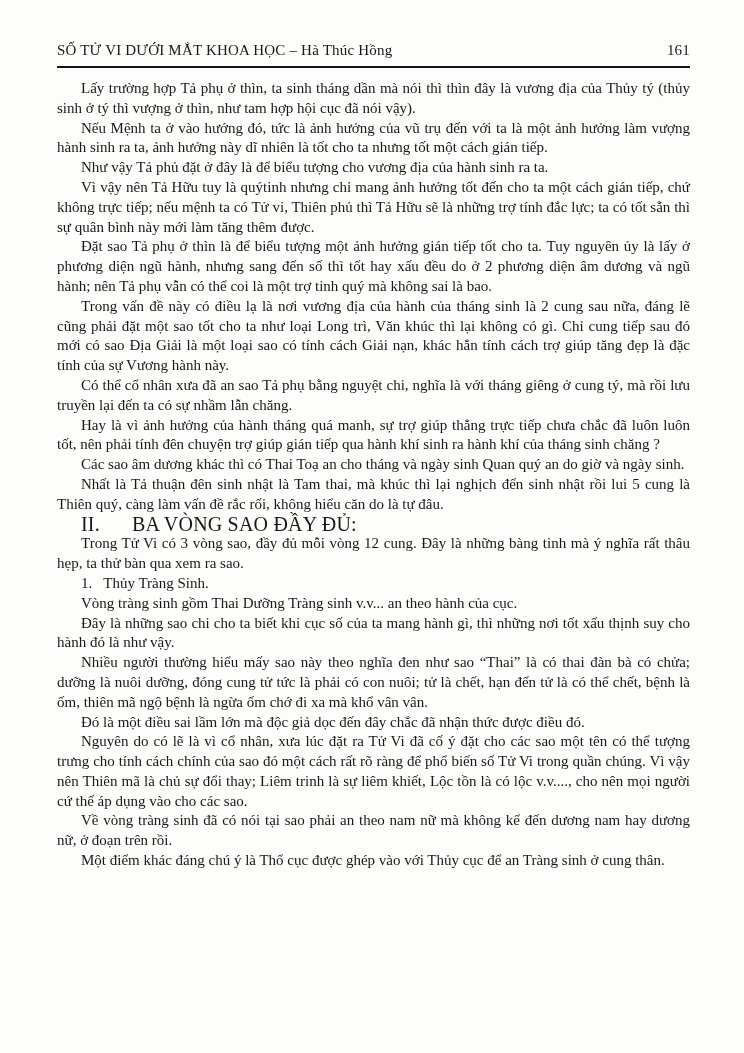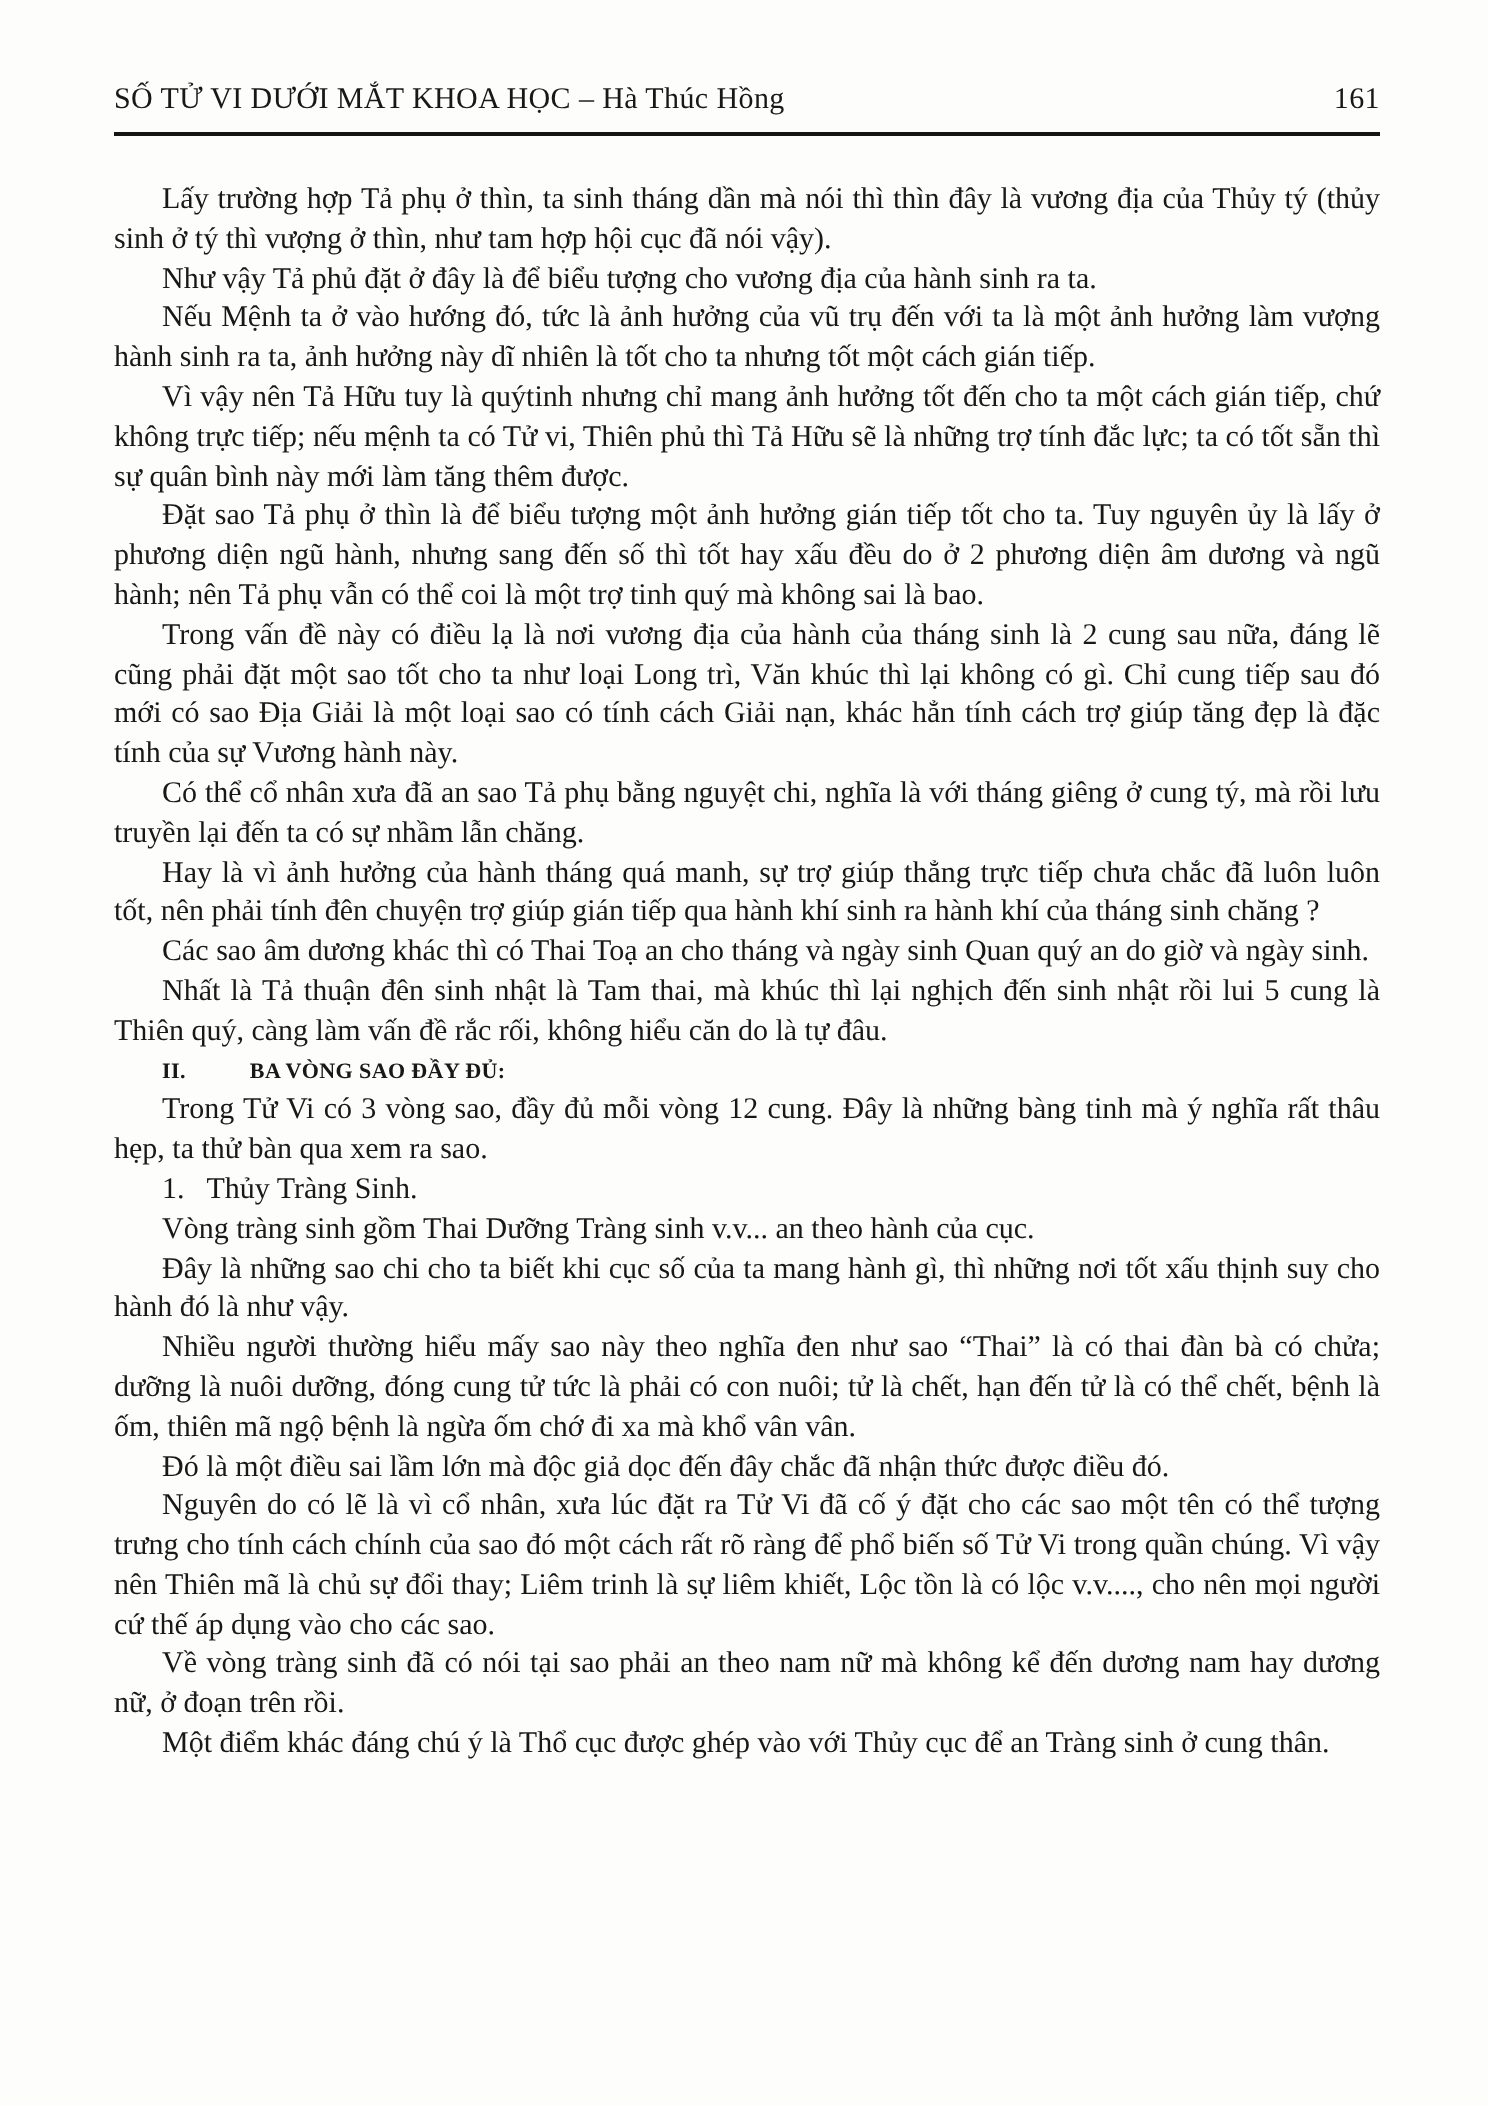--- a/index.html
+++ b/index.html
@@ -26,55 +26,54 @@
     font-size: 15px;
     letter-spacing: 0.2px;
     white-space: nowrap;
   }
   .header-rule {
     height: 2px;
     background: #151515;
     margin-top: 7px;
   }
   .text-body {
-    margin-top: 23px;
+    margin-top: 11px;
     font-size: 15px;
     line-height: 19.8px;
     text-align: justify;
   }
   .text-body p {
     text-indent: 24px;
   }
   .para-number {
     display: inline-block;
     text-indent: 0;
     margin-right: 11px;
   }
   p.section-heading .para-number {
     margin-right: 32px;
   }
   p.section-heading {
-    font-size: 11px;
+    font-size: 20px;
     letter-spacing: 0.2px;
-    font-weight: bold;
   }
 </style>
 </head>
 <body>
 
 <div class="page">
   <div class="running-header">
     <span>SỐ TỬ VI DƯỚI MẮT KHOA HỌC – Hà Thúc Hồng</span>
     <span>161</span>
   </div>
   <div class="header-rule"></div>
   <div class="text-body" id="text-body">
       <p class="body-paragraph"><span>Lấy trường hợp Tả phụ ở thìn, ta sinh tháng dần mà nói thì thìn đây là vương địa của Thủy tý (thủy sinh ở tý thì vượng ở thìn, như tam hợp hội cục đã nói vậy).</span></p>
+      <p class="body-paragraph"><span>Nếu Mệnh ta ở vào hướng đó, tức là ảnh hưởng của vũ trụ đến với ta là một ảnh hưởng làm vượng hành sinh ra ta, ảnh hưởng này dĩ nhiên là tốt cho ta nhưng tốt một cách gián tiếp.</span></p>
       <p class="body-paragraph"><span>Như vậy Tả phủ đặt ở đây là để biểu tượng cho vương địa của hành sinh ra ta.</span></p>
-      <p class="body-paragraph"><span>Nếu Mệnh ta ở vào hướng đó, tức là ảnh hưởng của vũ trụ đến với ta là một ảnh hưởng làm vượng hành sinh ra ta, ảnh hưởng này dĩ nhiên là tốt cho ta nhưng tốt một cách gián tiếp.</span></p>
       <p class="body-paragraph"><span>Vì vậy nên Tả Hữu tuy là quýtinh nhưng chỉ mang ảnh hưởng tốt đến cho ta một cách gián tiếp, chứ không trực tiếp; nếu mệnh ta có Tử vi, Thiên phủ thì Tả Hữu sẽ là những trợ tính đắc lực; ta có tốt sẵn thì sự quân bình này mới làm tăng thêm được.</span></p>
       <p class="body-paragraph"><span>Đặt sao Tả phụ ở thìn là để biểu tượng một ảnh hưởng gián tiếp tốt cho ta. Tuy nguyên ủy là lấy ở phương diện ngũ hành, nhưng sang đến số thì tốt hay xấu đều do ở 2 phương diện âm dương và ngũ hành; nên Tả phụ vẫn có thể coi là một trợ tinh quý mà không sai là bao.</span></p>
       <p class="body-paragraph"><span>Trong vấn đề này có điều lạ là nơi vương địa của hành của tháng sinh là 2 cung sau nữa, đáng lẽ cũng phải đặt một sao tốt cho ta như loại Long trì, Văn khúc thì lại không có gì. Chỉ cung tiếp sau đó mới có sao Địa Giải là một loại sao có tính cách Giải nạn, khác hẳn tính cách trợ giúp tăng đẹp là đặc tính của sự Vương hành này.</span></p>
       <p class="body-paragraph"><span>Có thể cổ nhân xưa đã an sao Tả phụ bằng nguyệt chi, nghĩa là với tháng giêng ở cung tý, mà rồi lưu truyền lại đến ta có sự nhầm lẫn chăng.</span></p>
       <p class="body-paragraph"><span>Hay là vì ảnh hưởng của hành tháng quá manh, sự trợ giúp thẳng trực tiếp chưa chắc đã luôn luôn tốt, nên phải tính đên chuyện trợ giúp gián tiếp qua hành khí sinh ra hành khí của tháng sinh chăng ?</span></p>
       <p class="body-paragraph"><span>Các sao âm dương khác thì có Thai Toạ an cho tháng và ngày sinh Quan quý an do giờ và ngày sinh.</span></p>
       <p class="body-paragraph"><span>Nhất là Tả thuận đên sinh nhật là Tam thai, mà khúc thì lại nghịch đến sinh nhật rồi lui 5 cung là Thiên quý, càng làm vấn đề rắc rối, không hiểu căn do là tự đâu.</span></p>
       <p class="section-heading"><span class="para-number">II.</span><span>BA VÒNG SAO ĐẦY ĐỦ:</span></p>
       <p class="body-paragraph"><span>Trong Tử Vi có 3 vòng sao, đầy đủ mỗi vòng 12 cung. Đây là những bàng tinh mà ý nghĩa rất thâu hẹp, ta thử bàn qua xem ra sao.</span></p>
       <p class="numbered-item"><span class="para-number">1.</span><span>Thủy Tràng Sinh.</span></p>

